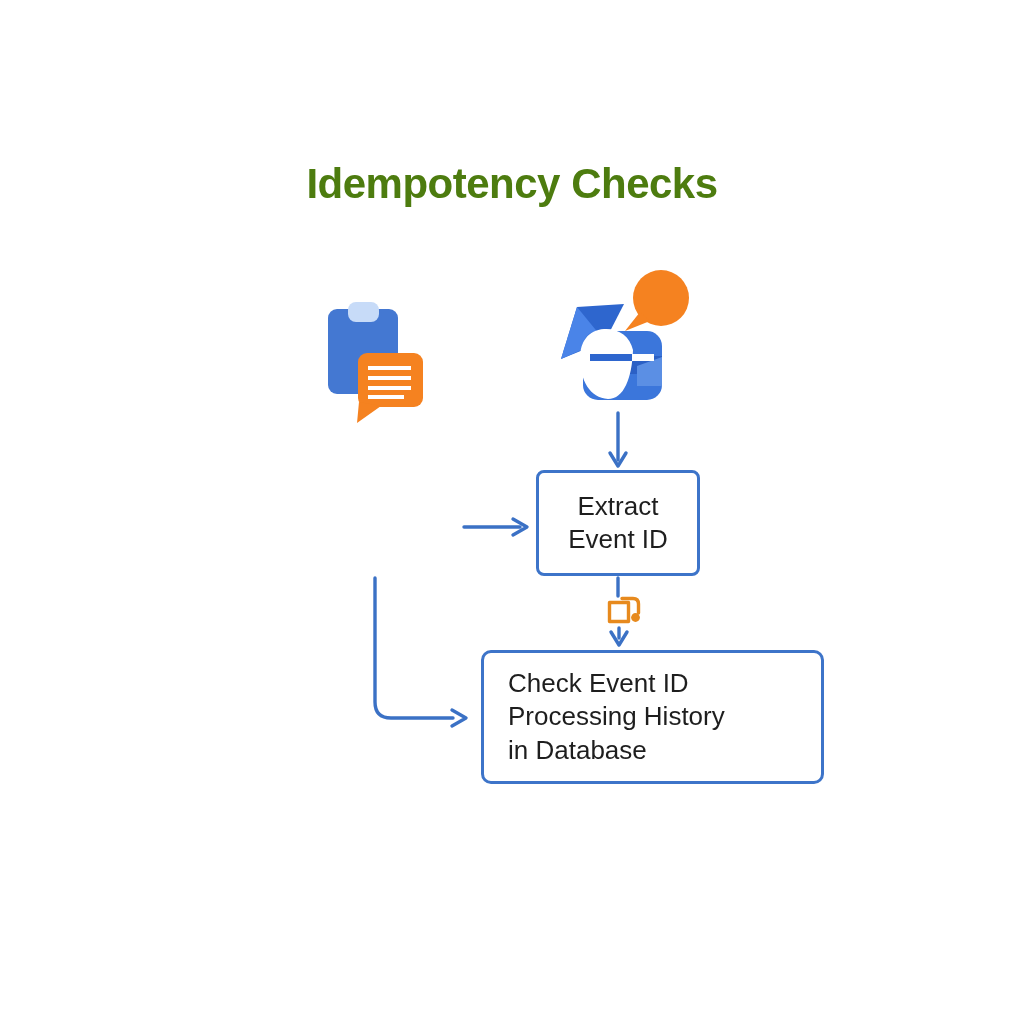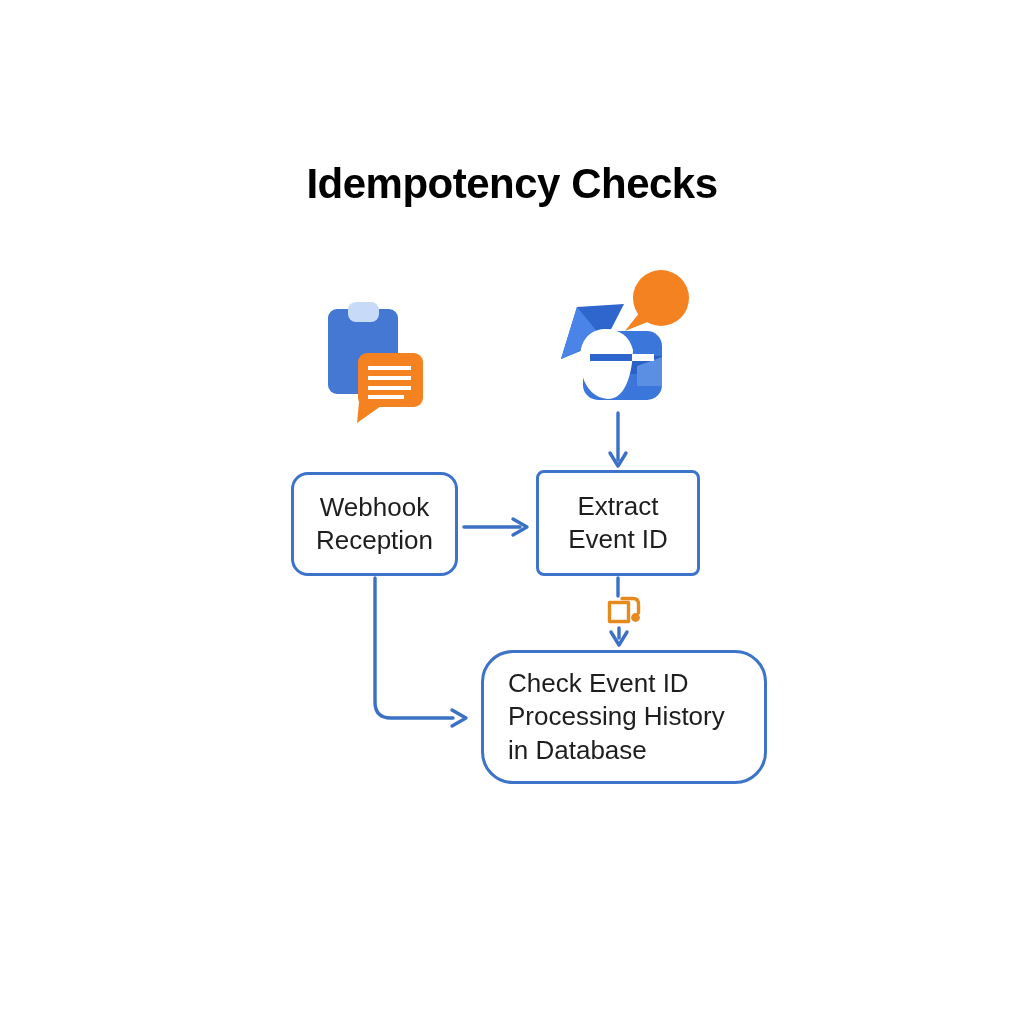--- a/index.html
+++ b/index.html
@@ -13,21 +13,21 @@
     width: 1024px; height: 1024px;
     background: #ffffff;
     overflow: hidden;
   }
   .title {
     position: absolute;
     top: 160px; left: 0; width: 100%;
     text-align: center;
     font-size: 42px;
     font-weight: 700;
-    color: #000000;
+    color: #4d7c0f;
     letter-spacing: -0.5px;
   }
   svg.layer {
     position: absolute;
     top: 0; left: 0;
   }
   .node {
     position: absolute;
     background: #ffffff;
     border: 3px solid #3d74c9;
@@ -35,21 +35,21 @@
     font-size: 26px;
     line-height: 1.28;
     display: flex;
     align-items: center;
     justify-content: center;
     text-align: center;
     white-space: pre-line;
   }
   #node-webhook { left: 291px; top: 472px; width: 167px; height: 104px; border-radius: 17px; }
   #node-extract { left: 536px; top: 470px; width: 164px; height: 106px; border-radius: 8px; }
-  #node-check   { left: 481px; top: 650px; width: 286px; height: 134px; border-radius: 32px;
+  #node-check   { left: 481px; top: 650px; width: 343px; height: 134px; border-radius: 10px;
                   justify-content: flex-start; text-align: left; padding-left: 24px; }
 </style>
 </head>
 <body>
 
 <div class="canvas">
 
   <div class="title">Idempotency Checks</div>
 
   <svg class="layer" width="1024" height="1024" viewBox="0 0 1024 1024">
@@ -115,22 +115,20 @@
       <path d="M 622 598.5 L 633 598.5 Q 638.5 598.5 638.5 604 L 638.5 613" fill="none" stroke="#E78A1E" stroke-width="3.4" stroke-linecap="round" stroke-linejoin="round"></path>
       <circle cx="635.5" cy="617.5" r="4.4" fill="#E78A1E"></circle>
     </g>
 
     <g stroke="#3B71C5" stroke-width="3.4" fill="none" stroke-linecap="round" stroke-linejoin="round">
       <path d="M 375 578 L 375 702 Q 375 718 391 718 L 453 718"></path>
       <path d="M 452 710 L 466 718 L 452 726"></path>
     </g>
   </svg>
 
-  <div class="node" id="node-webhook">Webhook
-Reception</div>
 
   <div class="node" id="node-extract">Extract
 Event ID</div>
 
   <div class="node" id="node-check">Check Event ID
 Processing History
 in Database</div>
 
 </div>
 

